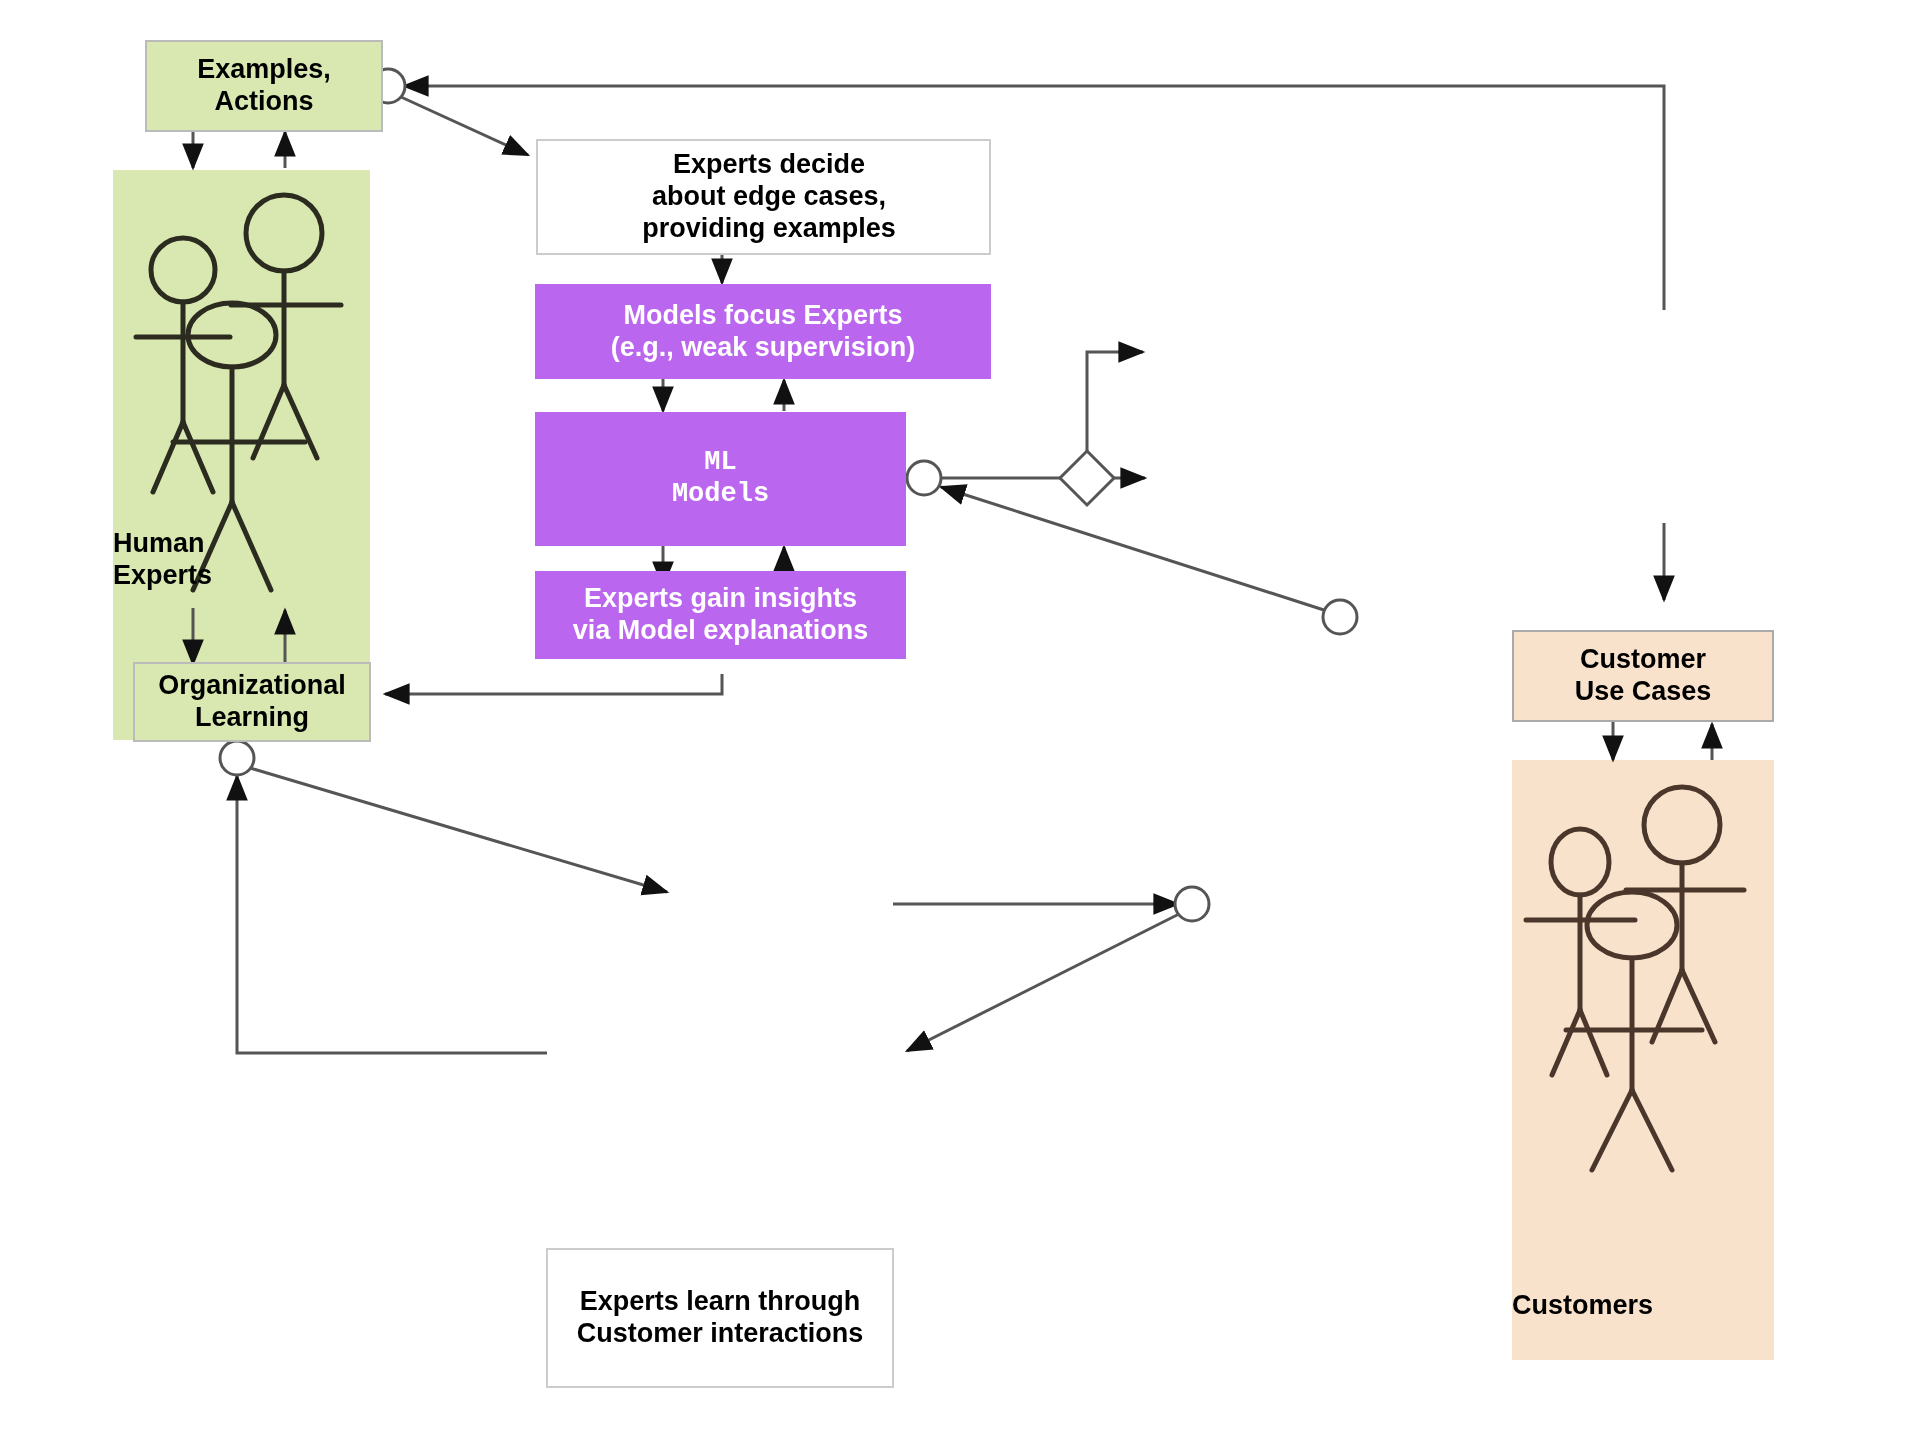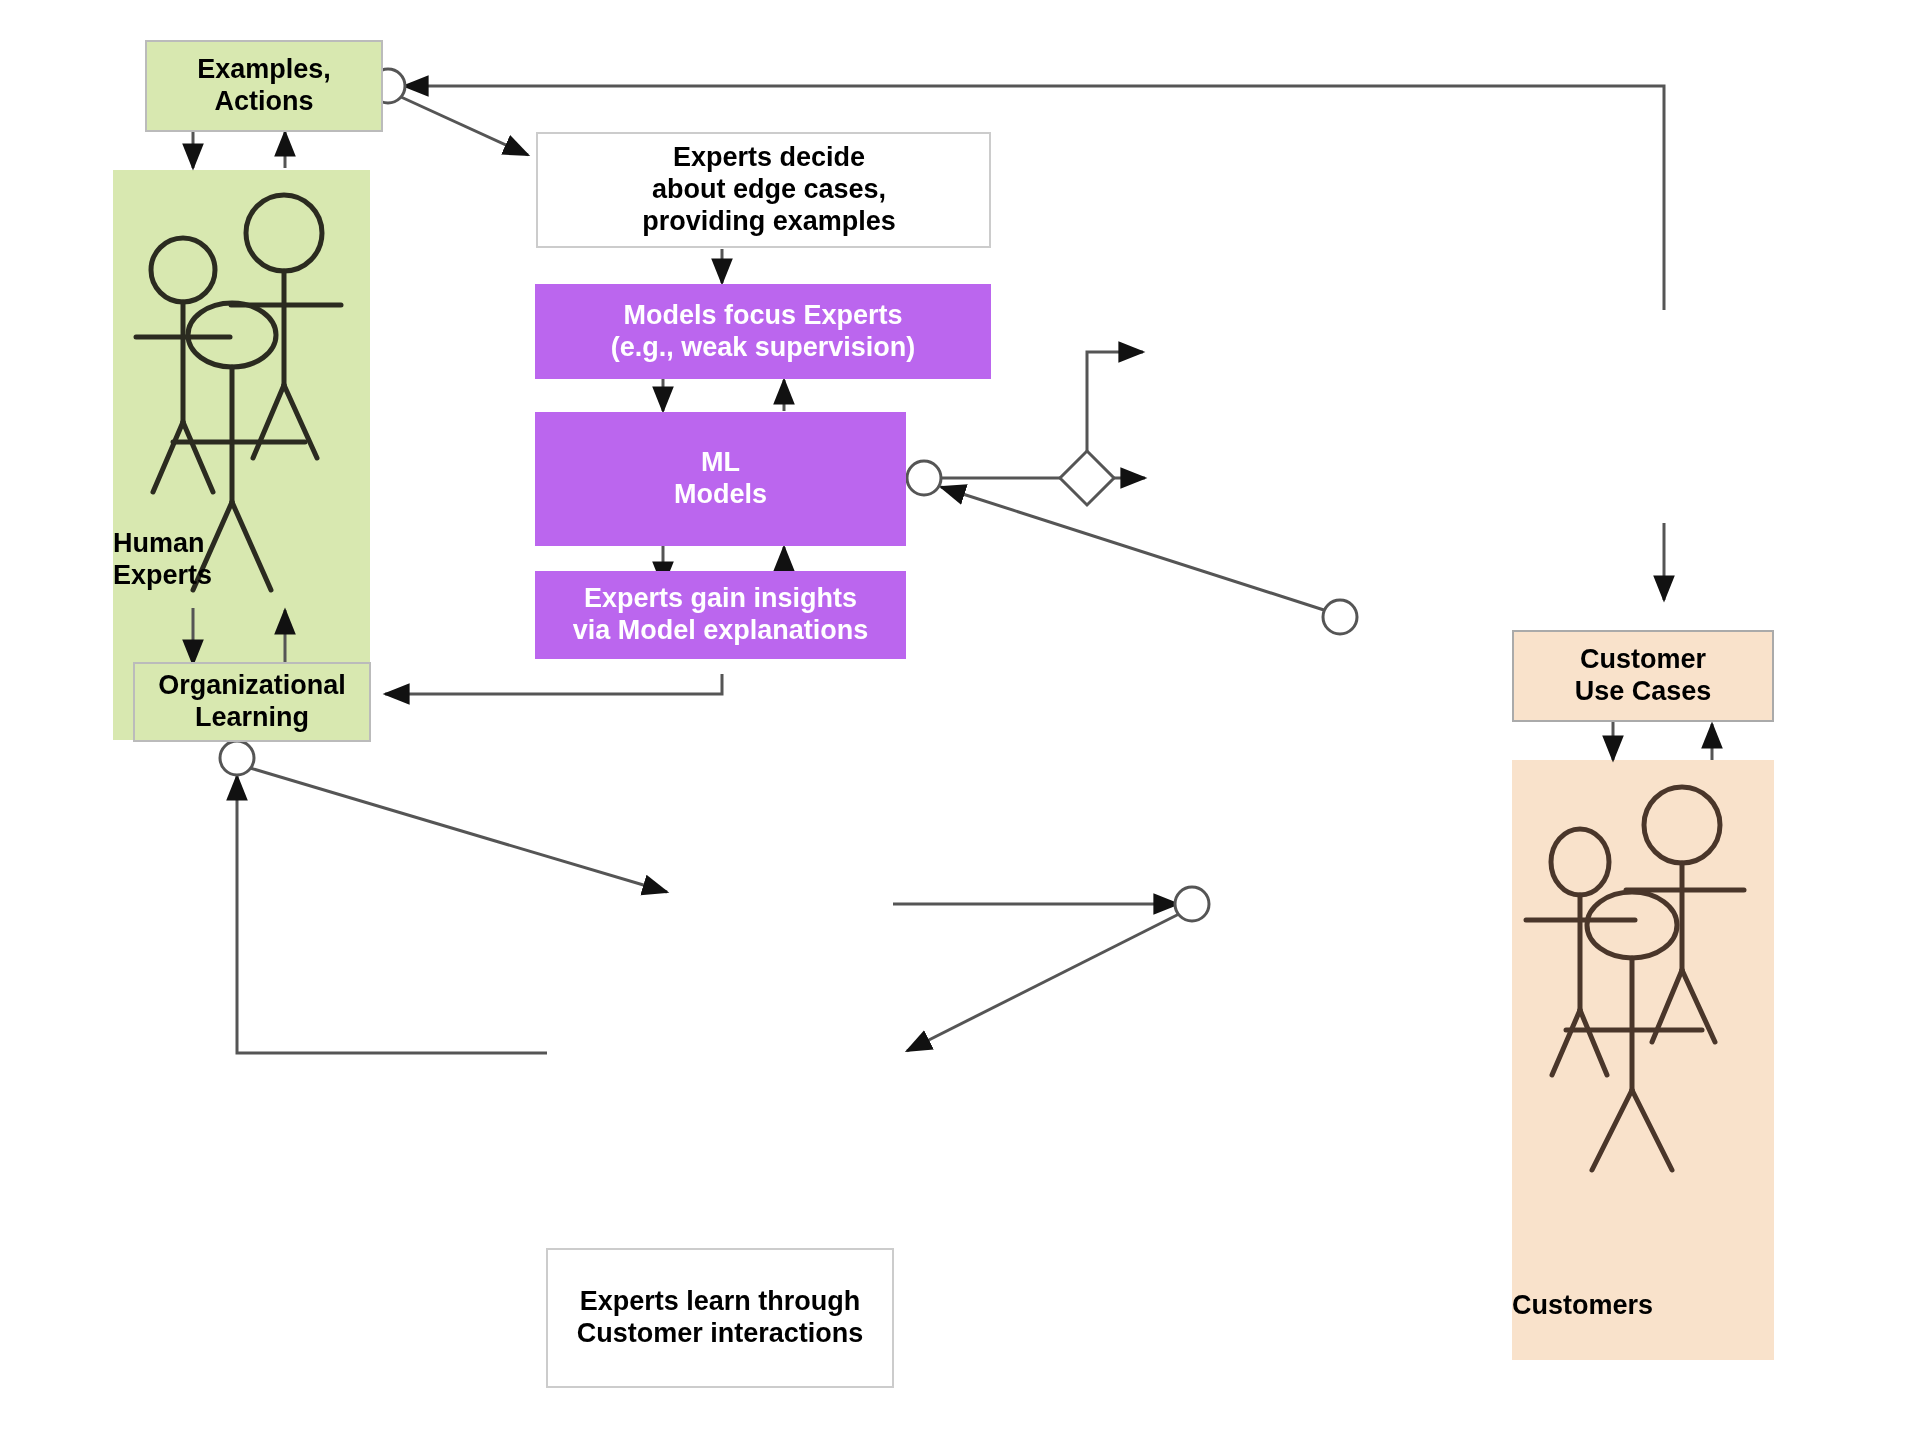--- a/index.html
+++ b/index.html
@@ -207,28 +207,28 @@
   </svg>
 
   <div class="panel-label" style="left:1512px; top:1290px; width:262px;">Customers</div>
 
   <div class="node box-green" style="left:145px; top:40px; width:238px; height:92px;">Examples,
 Actions</div>
 
   <div class="node box-green" style="left:133px; top:662px; width:238px; height:80px;">Organizational
 Learning</div>
 
-  <div class="node box-white" style="left:536px; top:132px; width:455px; height:116px;padding-left:11px;">Experts decide
+  <div class="node box-white" style="left:536px; top:139px; width:455px; height:116px;padding-left:11px;">Experts decide
 about edge cases,
 providing examples</div>
 
   <div class="node box-purple" style="left:535px; top:284px; width:456px; height:95px;">Models focus Experts
 (e.g., weak supervision)</div>
 
-  <div class="node box-purple" style="left:535px; top:412px; width:371px; height:134px;">ML
+  <div class="node box-purple" style="left:535px; top:412px; width:371px; height:134px;font-family:Liberation Mono, monospace;">ML
 Models</div>
 
   <div class="node box-purple" style="left:535px; top:571px; width:371px; height:88px;">Experts gain insights
 via Model explanations</div>
 
 
 
   <div class="node box-peach" style="left:1512px; top:630px; width:262px; height:92px; background:#f9e2cb; border:2px solid #aaaaaa; color:#000000; font-size:27px;">Customer
 Use Cases</div>
 

